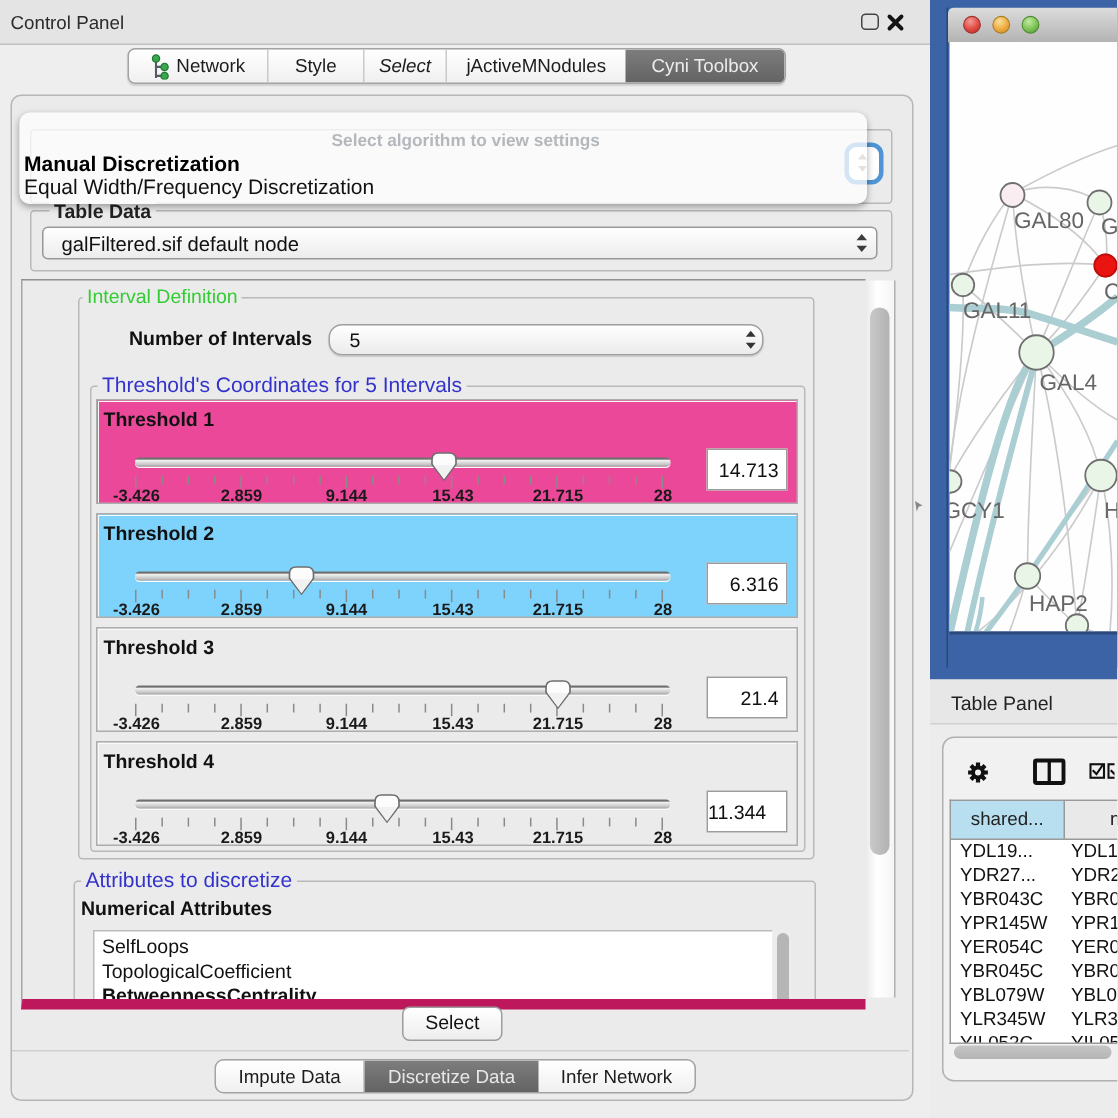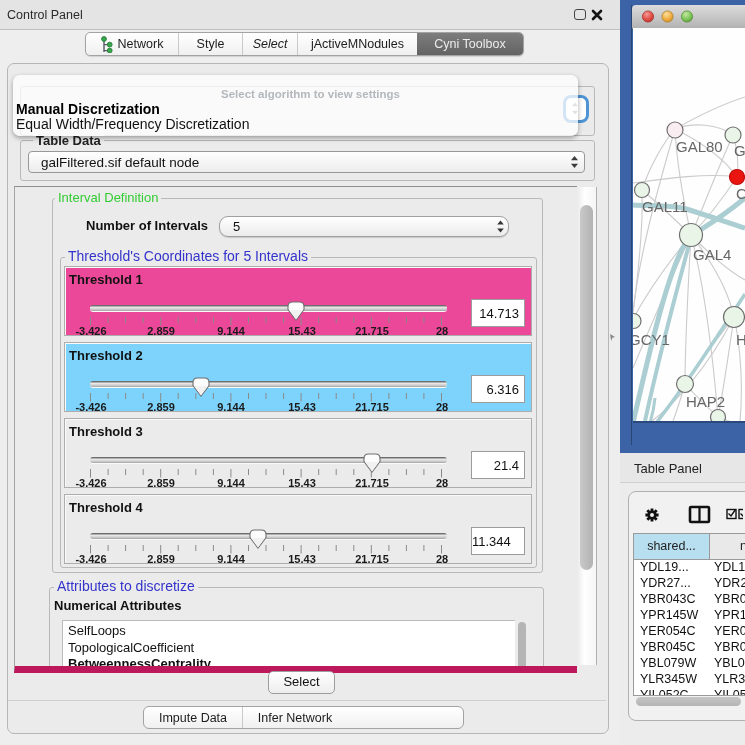--- a/index.html
+++ b/index.html
@@ -237,20 +237,21 @@
   </div>
 
   <div class="a" style="left:577px;top:187px;width:19px;height:478px;background:linear-gradient(90deg,#eaeaea,#ffffff 40%,#f5f5f5);border-right:1px solid #b0b0b0;"></div>
   <div class="a" style="left:580px;top:205px;width:13px;height:365px;background:linear-gradient(90deg,#c9c9c9,#b2b2b2);border-radius:7px;"></div>
 
   <div class="a" style="left:268px;top:671px;width:65px;height:21px;border:1px solid #9d9d9d;border-radius:5px;background:linear-gradient(#ffffff,#ededed);text-align:center;font-size:13px;color:#111;line-height:20px;">Select</div>
   <div class="a" style="left:8px;top:700px;width:598px;height:1px;background:#cfcfcf;"></div>
 
   <div class="a" style="left:143px;top:706px;width:319px;height:21px;border:1px solid #a3a3a3;border-radius:6px;background:linear-gradient(#ffffff,#f0f0f0);overflow:hidden;display:flex;">
     <div class="seg" style="width:98px;border-right:1px solid #c9c9c9;">Impute Data</div>
+    <div class="seg" style="width:116px;background:linear-gradient(#7d7d7d,#636363);color:#e8e8e8;">Discretize Data</div>
     <div class="seg" style="width:104px;">Infer Network</div>
   </div>
 
   <svg class="a" style="left:609px;top:333px;" width="8" height="9" viewBox="0 0 8 9">
       <path d="M1 1 L6 4 L3.4 4.8 L2.2 8 Z" fill="#888"></path>
     </svg>
 </div>
 
 <div class="a" style="left:13px;top:75px;width:565px;height:61px;background:rgba(255,255,255,0.75);border-radius:7px;box-shadow:0 2px 5px rgba(0,0,0,0.35);"></div>
 <div class="a" style="left:28px;top:88px;width:565px;text-align:center;font-size:11.5px;font-weight:bold;color:#b4b8bc;">Select algorithm to view settings</div>

